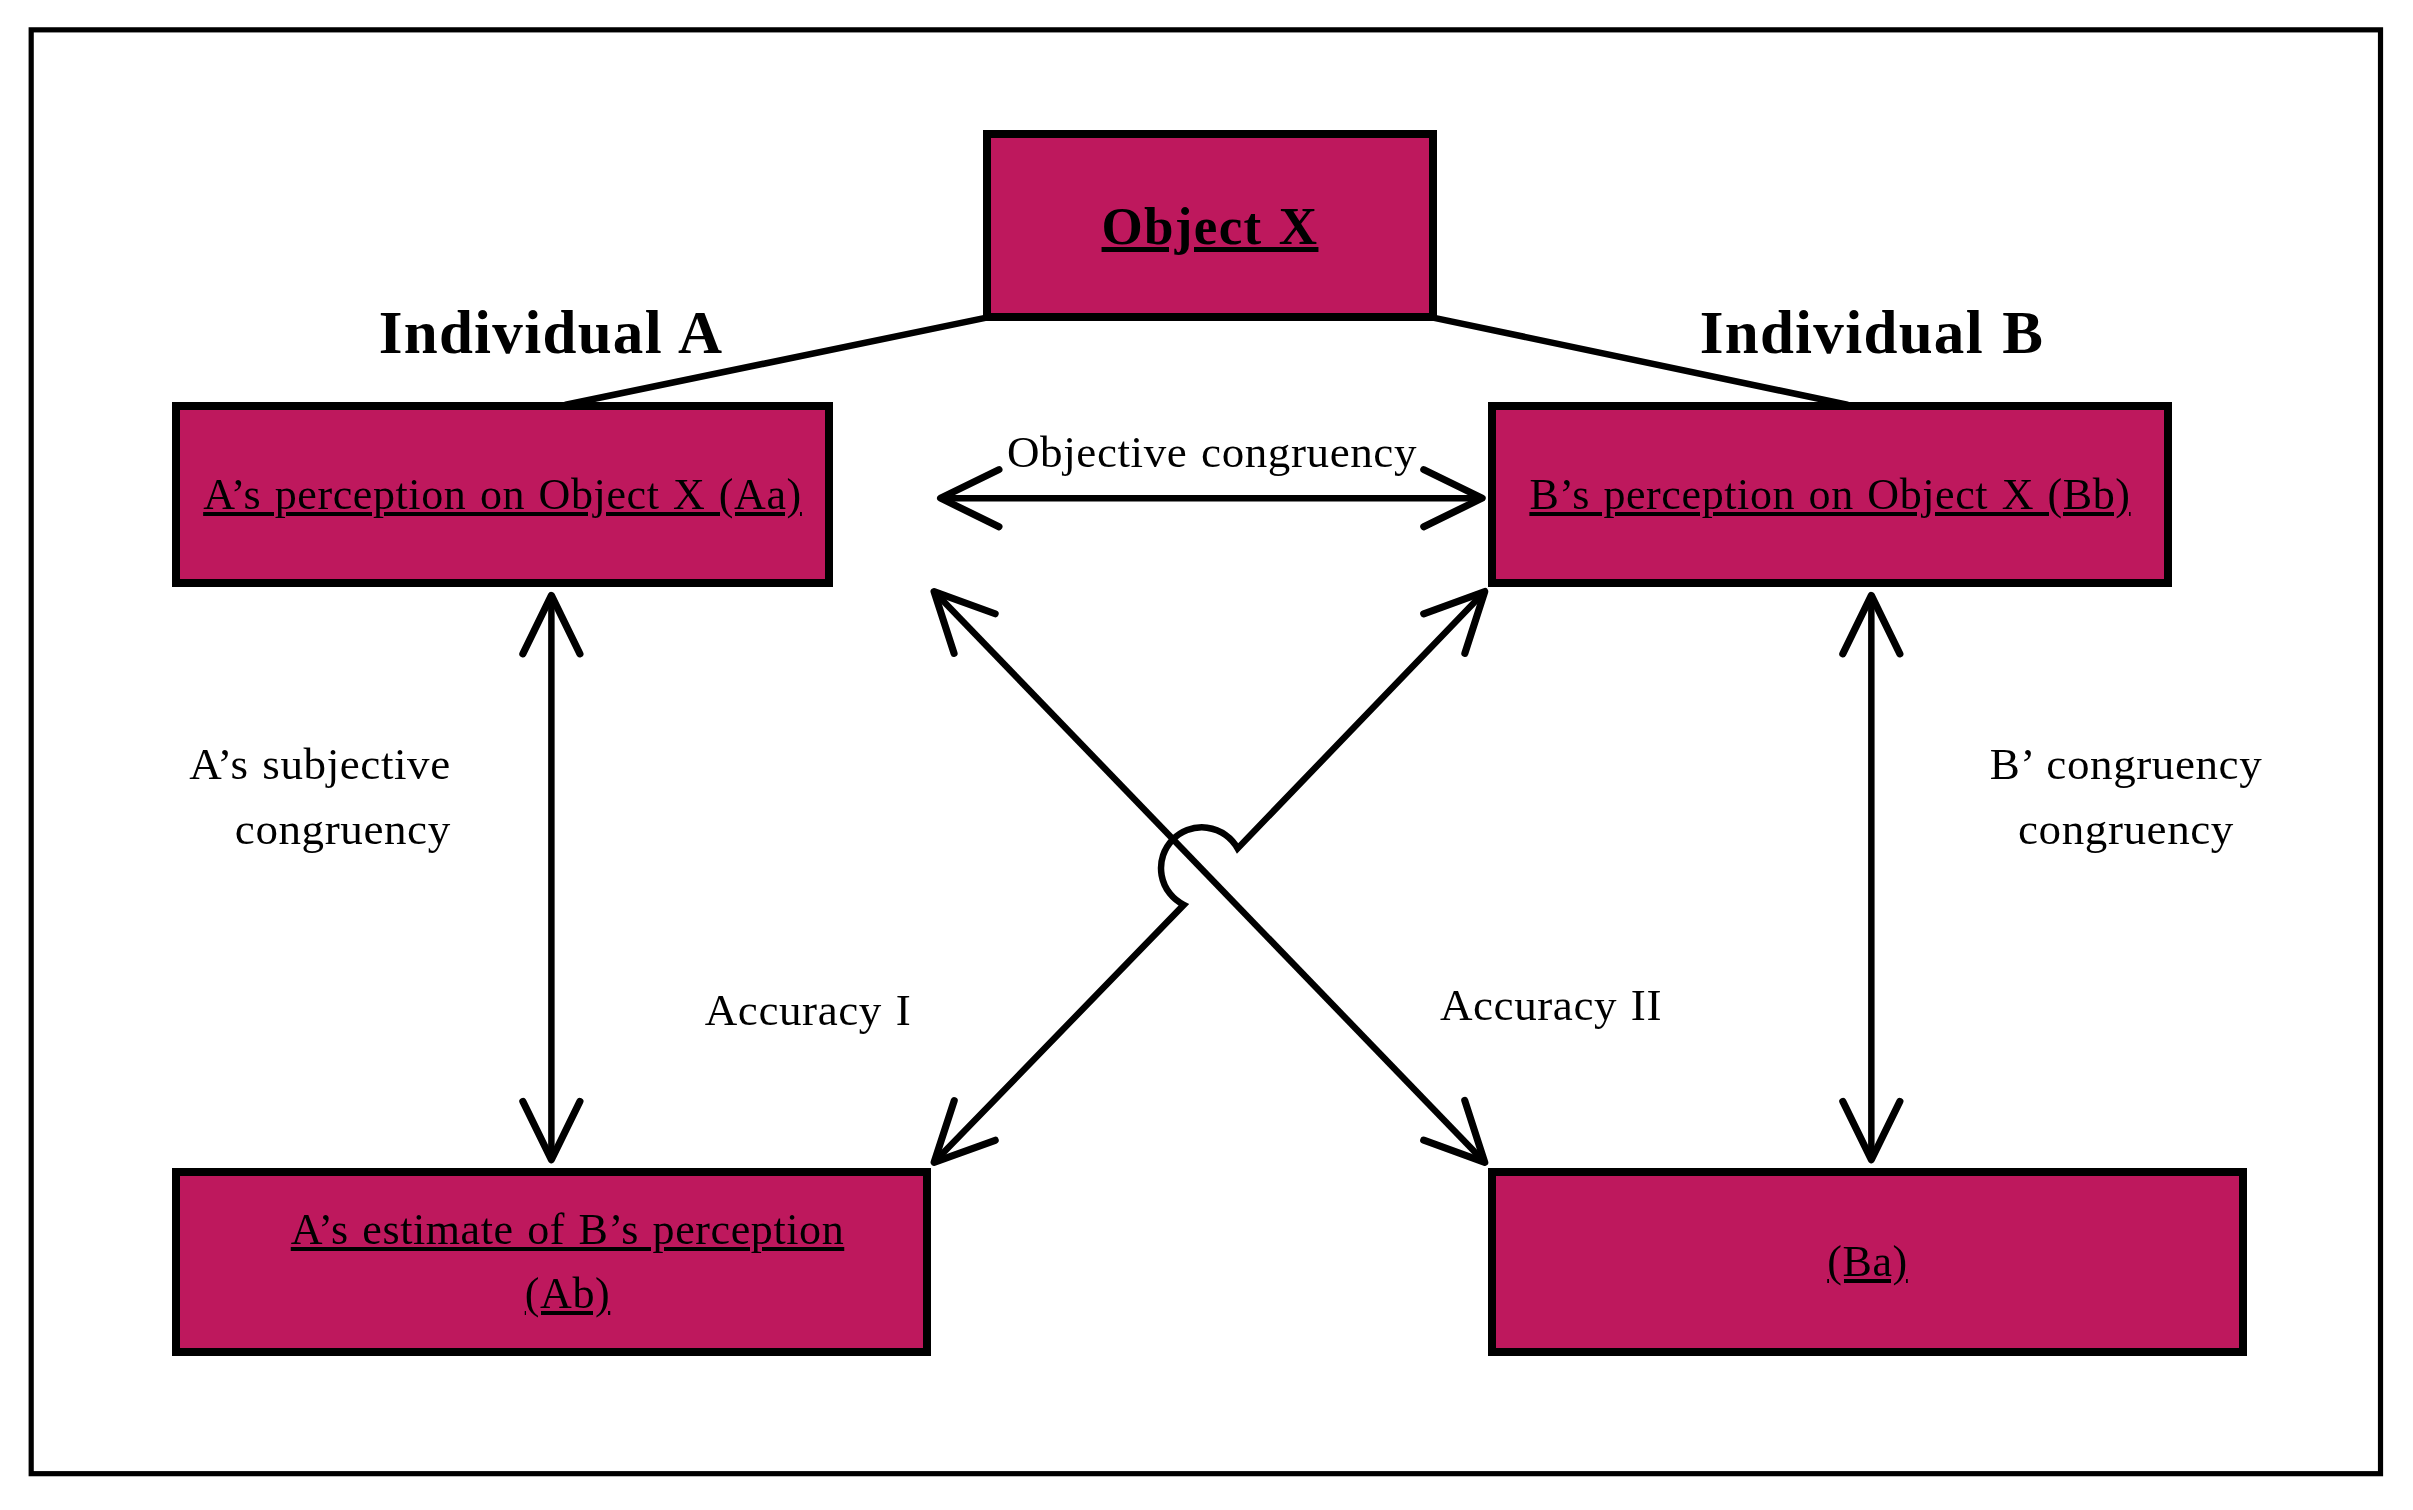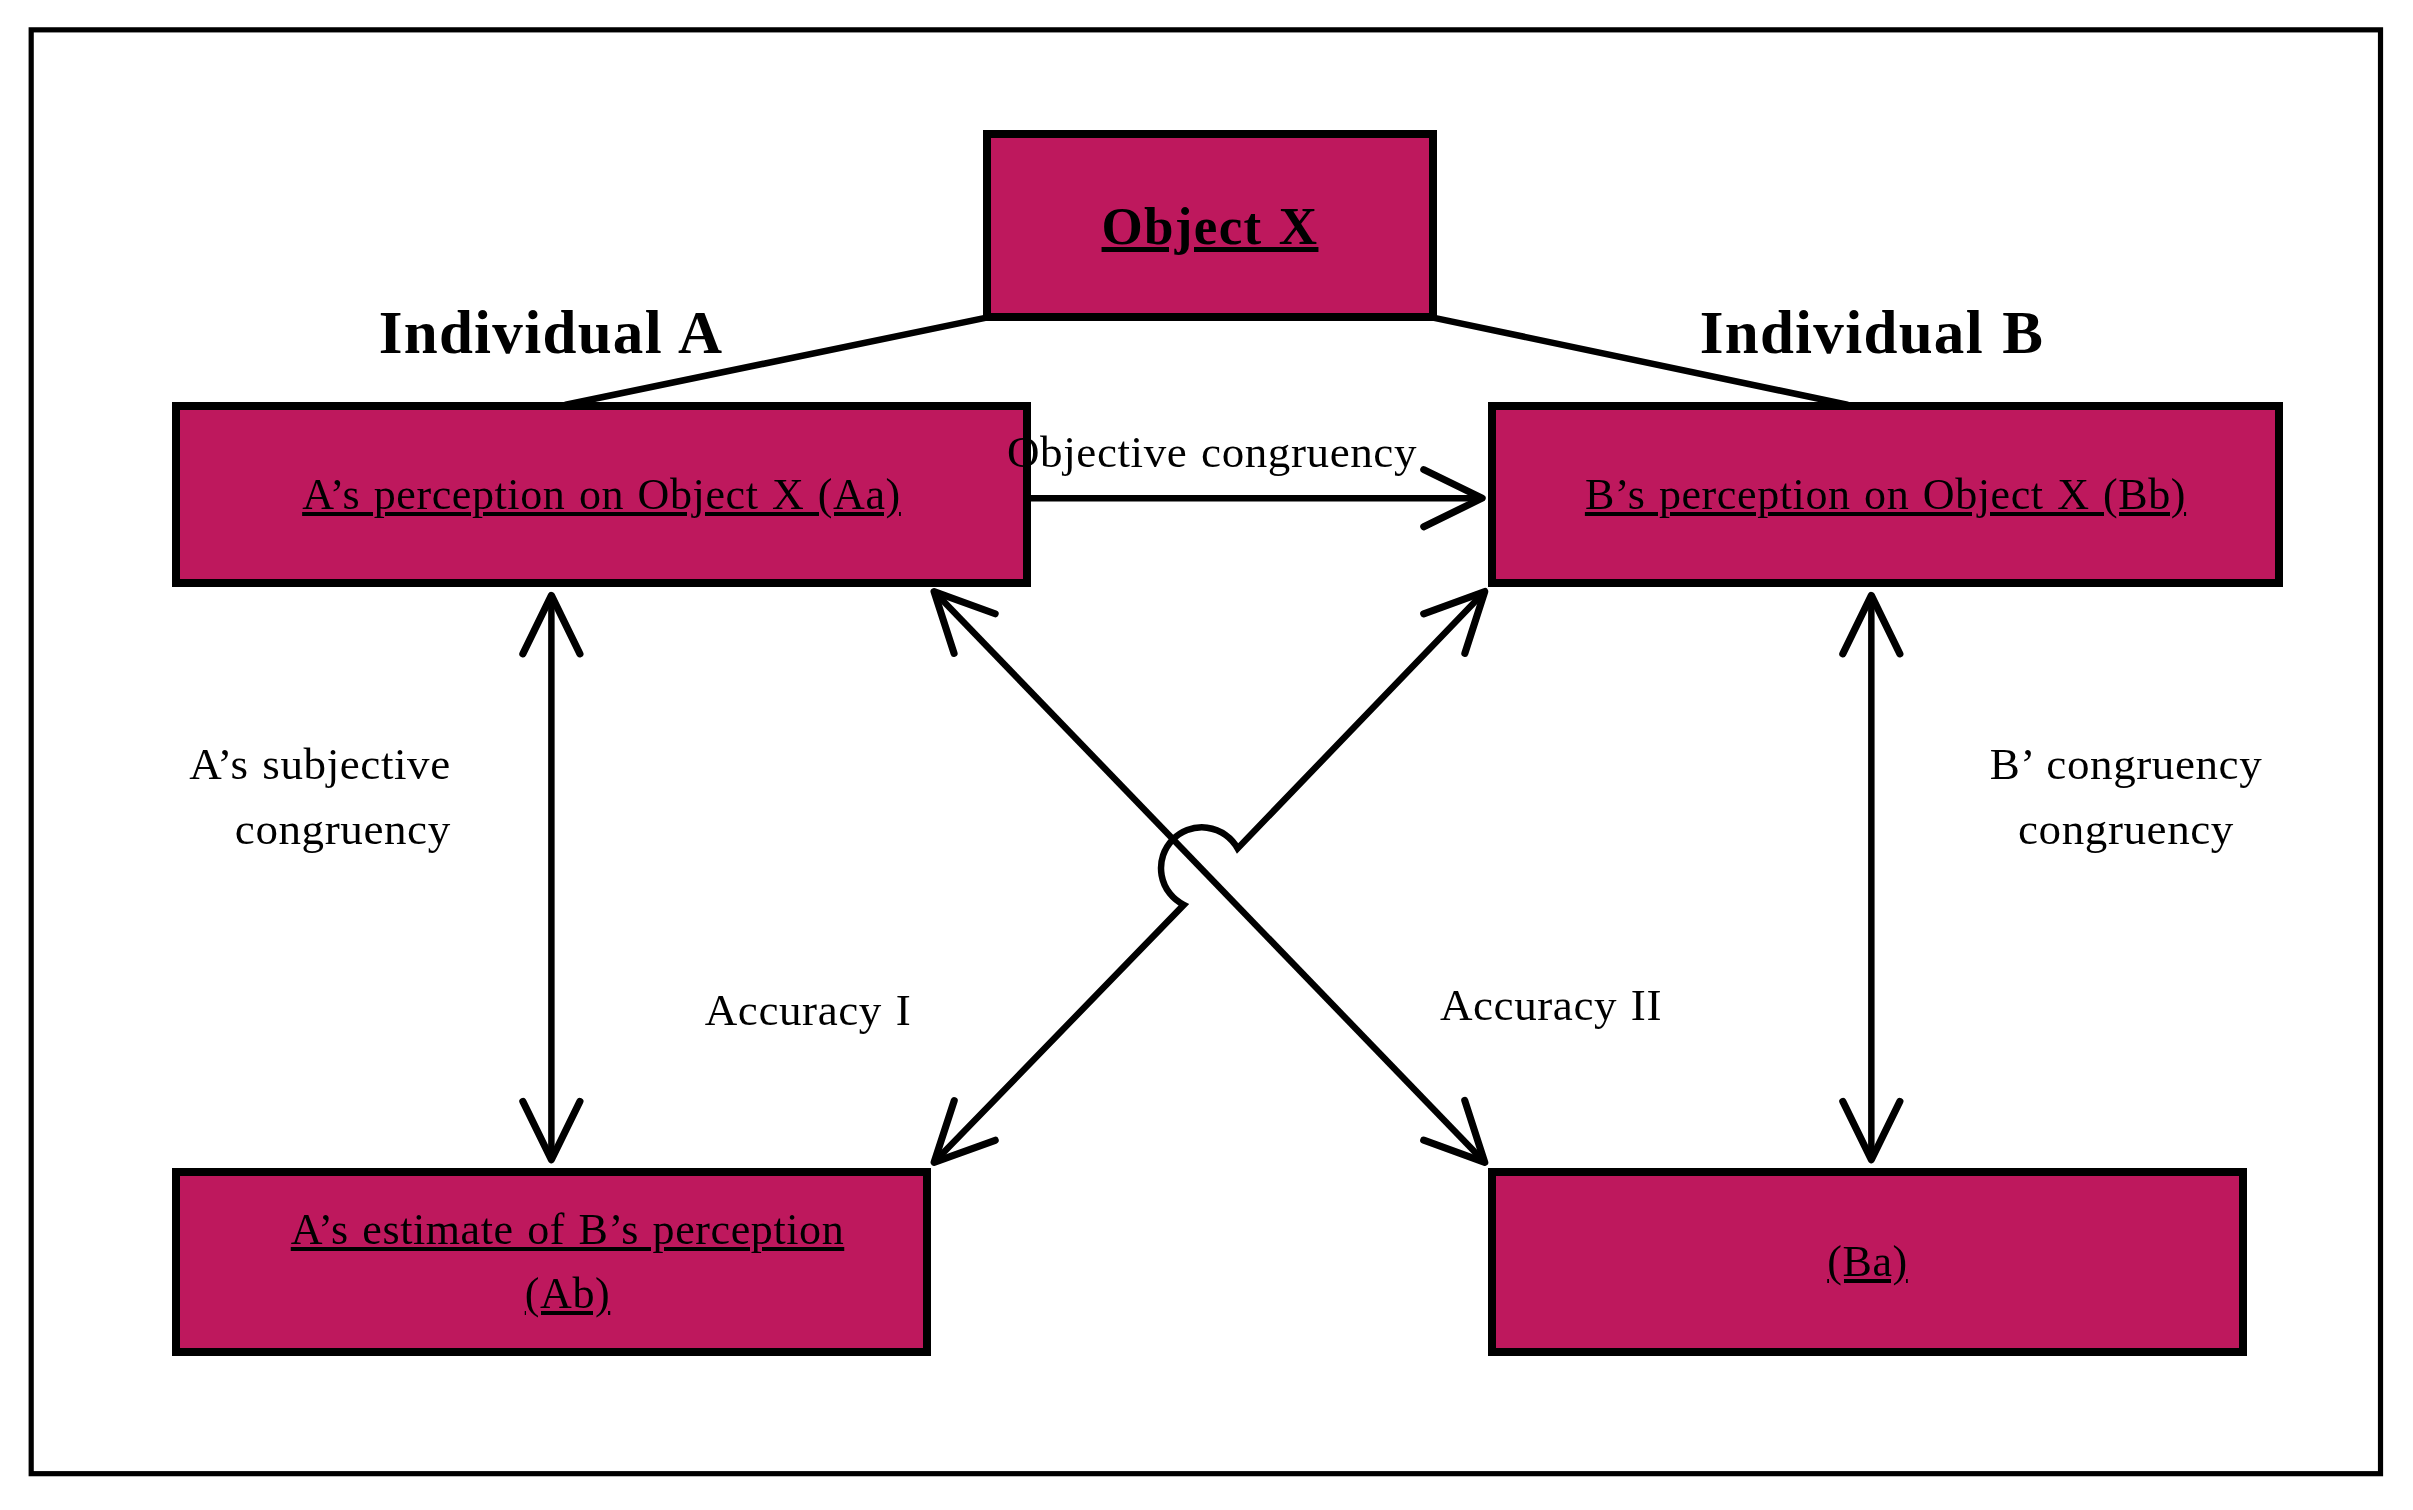--- a/index.html
+++ b/index.html
@@ -37,22 +37,22 @@
     letter-spacing: 0.6px;
     word-spacing: 1.9px;
     text-decoration: underline;
   }
   .dbox.title {
     font-size: 53px;
     font-weight: bold;
     letter-spacing: 1.3px;
   }
   .box-objectx   { left: 983px; top: 130px;  width: 454px;  height: 191px; }
-  .box-a-perc    { left: 172px;  top: 402px;  width: 859px; height: 185px; justify-content: center; }
-  .box-b-perc    { left: 1488px; top: 402px;  width: 795px; height: 185px; }
+  .box-a-perc    { left: 172px;  top: 402px;  width: 661px; height: 185px; justify-content: center; }
+  .box-b-perc    { left: 1488px; top: 402px;  width: 684px; height: 185px; }
   .box-a-est     { left: 172px;  top: 1168px; width: 759px; height: 188px; padding-left: 32px; }
   .box-b-est     { left: 1488px; top: 1168px; width: 759px; height: 188px; }
   .freelabel {
     position: absolute;
     transform: translate(-50%, -50%);
     white-space: nowrap;
     text-align: center;
     font-size: 45px;
     line-height: 65px;
     letter-spacing: 0.6px;

